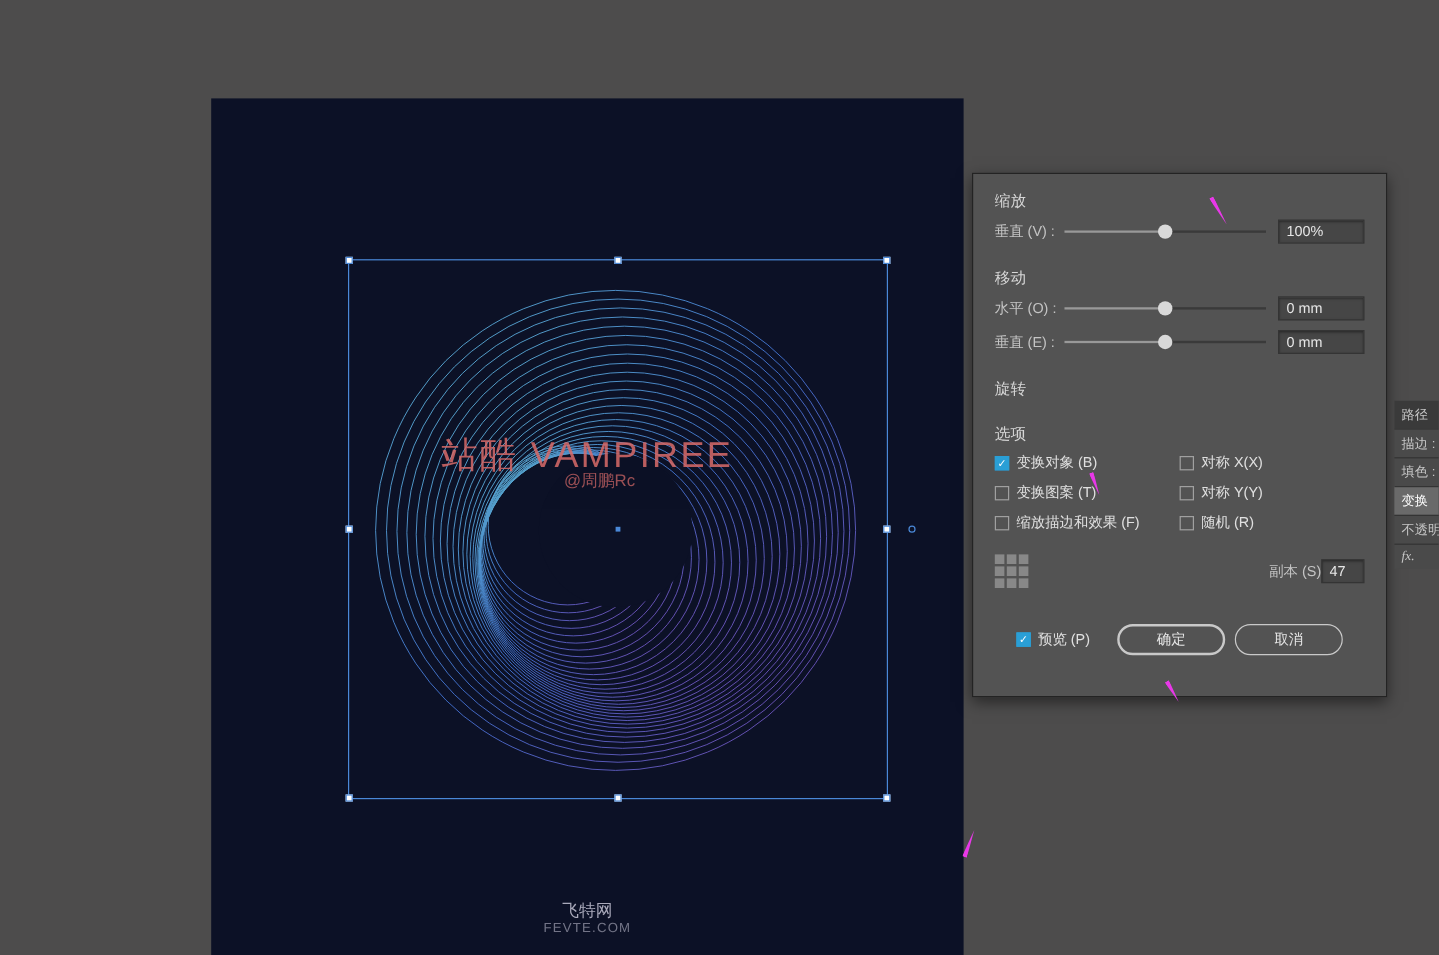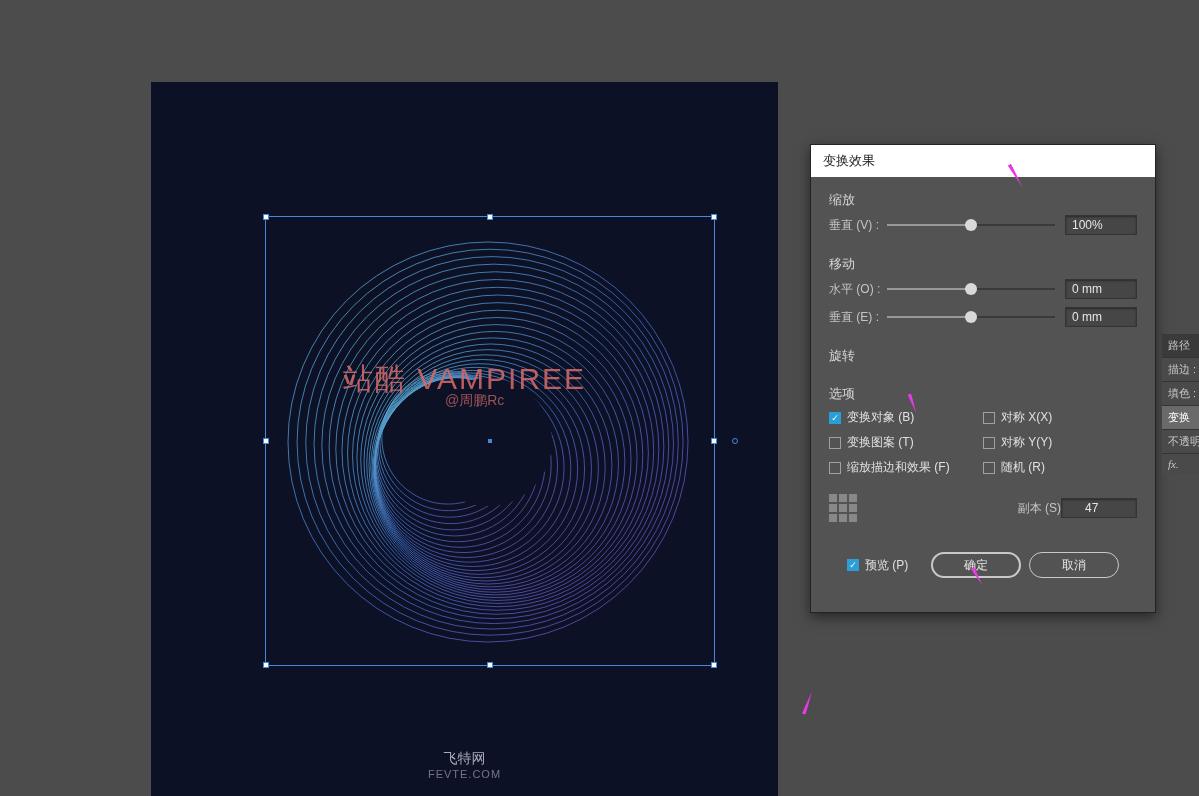--- a/index.html
+++ b/index.html
@@ -1,18 +1,18 @@
 <!DOCTYPE html>
 <html><head>
 <meta charset="utf-8">
 <style>
 * { margin: 0; padding: 0; box-sizing: border-box; font-family: "Microsoft YaHei", Arial, sans-serif; }
 body { background: #4d4c4c; width: 1199px; height: 796px; overflow: hidden; position: relative; }
 
-.canvas-wrap { position: absolute; left: 151px; top: 82px; width: 627px; height: 714px; background: #0c1126; }
+.canvas-wrap { position: absolute; left: 176px; top: 82px; width: 627px; height: 714px; background: #0c1126; }
 .watermark { position: absolute; left: 50%; top: 277px; transform: translateX(-50%); color: #d96b69; font-size: 30px; letter-spacing: 2px; font-weight: 400; white-space: nowrap; opacity: 0.85; }
 .watermark-sub { position: absolute; left: 50%; top: 310px; transform: translateX(-33%); color: #d96b69; font-size: 14px; opacity: 0.7; }
 .footer-txt { position: absolute; left: 50%; bottom: 16px; transform: translateX(-50%); color: #aab; font-size: 14px; text-align: center; }
 .footer-txt div:last-child { font-size: 11px; opacity: 0.65; letter-spacing: 1px; }
 
 .sel-box { position: absolute; left: 114px; top: 134px; width: 450px; height: 450px; border: 1px solid #4a88d7; }
 .sel-handle { position: absolute; width: 6px; height: 6px; background: #fff; border: 1px solid #4a88d7; }
 .sh-tl { left: -3px; top: -3px; } .sh-tm { left: 50%; top: -3px; margin-left: -3px; } .sh-tr { right: -3px; top: -3px; }
 .sh-ml { left: -3px; top: 50%; margin-top: -3px; } .sh-mr { right: -3px; top: 50%; margin-top: -3px; }
 .sh-bl { left: -3px; bottom: -3px; } .sh-bm { left: 50%; bottom: -3px; margin-left: -3px; } .sh-br { right: -3px; bottom: -3px; }
@@ -44,21 +44,21 @@
 .opt-col { flex: 1; display: flex; flex-direction: column; gap: 8px; }
 .chk { display: flex; align-items: center; gap: 6px; cursor: pointer; }
 .chk-box { width: 12px; height: 12px; border: 1px solid #a0a0a0; background: #535353; display: flex; align-items: center; justify-content: center; font-size: 9px; color: #fff; }
 .chk-box.on { background: #2a9fd6; border-color: #2a9fd6; }
 
 .anchor-grid { display: grid; grid-template-columns: repeat(3, 8px); grid-template-rows: repeat(3, 8px); gap: 2px; }
 .anchor-grid > div { background: #888; }
 
 .copies-row { display: flex; align-items: center; margin-top: 18px; gap: 0; font-size: 12px; color: #c4c4c4; }
 .copies-row .anchor-grid { margin-right: auto; }
-.copies-input { width: 76px; height: 20px; background: #464646; border: 1px solid #343434; color: #e6e6e6; font-size: 12px; padding: 0 23px; box-shadow: inset 0 1px 2px rgba(0,0,0,0.4); }
+.copies-input { width: 36px; height: 20px; background: #464646; border: 1px solid #343434; color: #e6e6e6; font-size: 12px; padding: 0 6px; box-shadow: inset 0 1px 2px rgba(0,0,0,0.4); }
 
 .dialog-footer { display: flex; align-items: center; padding: 0 18px 18px; gap: 8px; margin-top: 30px; }
 .preview-chk { display: flex; align-items: center; gap: 6px; font-size: 12px; color: #e0e0e0; margin-right: auto; }
 .btn { width: 90px; height: 26px; border: 1px solid #c9c9c9; background: transparent; color: #e6e6e6; font-size: 12px; border-radius: 14px; cursor: pointer; }
 .btn.primary { border-width: 2px; }
 
 .side-panel { position: absolute; right: 0; top: 334px; width: 37px; background: #4a4a4a; font-size: 11px; color: #c6c6c6; }
 .sp-title { padding: 4px 6px; background: #3a3a3a; }
 .sp-item { padding: 4px 6px; border-top: 1px solid #343434; white-space: nowrap; }
 .sp-item.active { background: #6a6a6a; color: #fff; }
@@ -140,21 +140,20 @@
     <div class="side-dot"></div>
   </div>
 
   <div class="footer-txt">
     <div>飞特网</div>
     <div>FEVTE.COM</div>
   </div>
 </div>
 
 <div class="dialog">
-  <div class="dialog-title">变换效果</div>
   <div class="dialog-body">
 
     <div class="sec-label">缩放</div>
     <div class="row">
       <span class="row-lbl">垂直 (V) :</span>
       <div class="slider-track">
         <div class="slider-fill" style="width:50%"></div>
         <div class="slider-thumb" style="left:50%"></div>
       </div>
       <input class="val-input" value="100%" style="">

